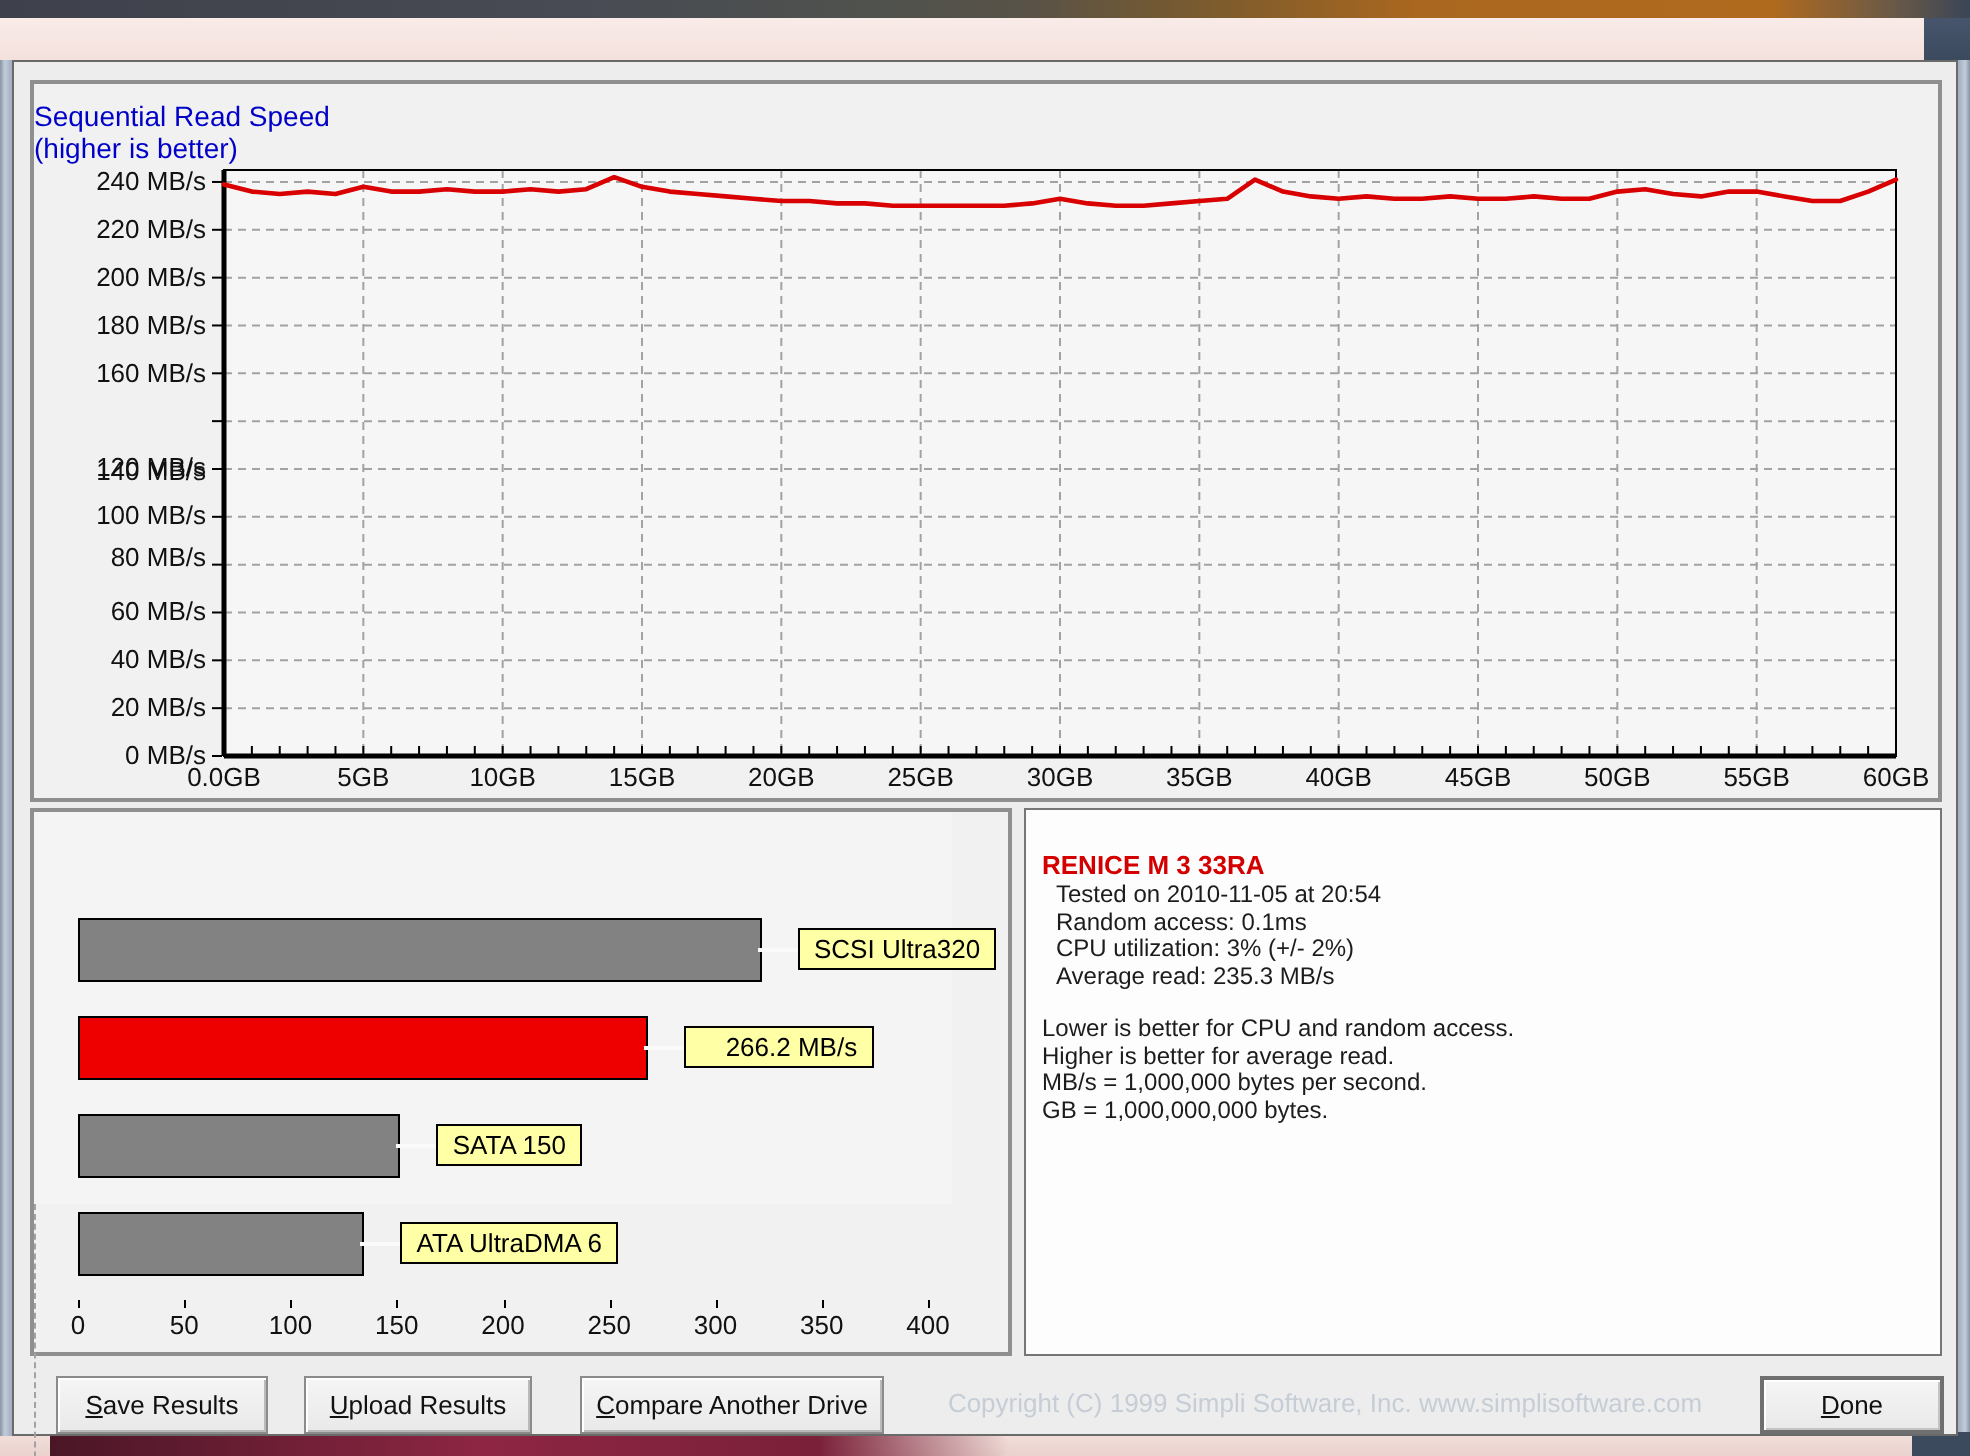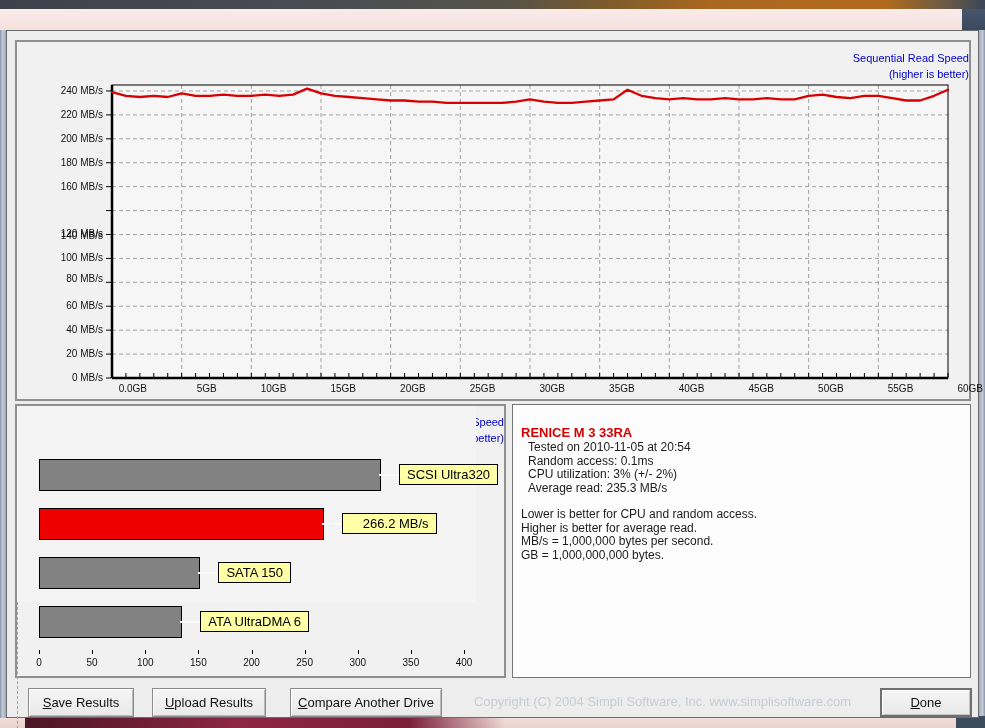--- a/index.html
+++ b/index.html
@@ -21,25 +21,25 @@
   .corner-bottom-right{left:956px;top:716px;width:29px;height:12px;background:#3c4a5e;}
 
   .client{left:6px;top:30px;width:973px;height:688px;background:#ededed;border:1px solid #6a6a6a;}
 
   
   .panel{background:#f1f1f1;border:2px solid #8f8f8f;}
   .seq-panel{left:15px;top:40px;width:956px;height:361px;}
   .burst-panel{left:15px;top:404px;width:491px;height:274px;}
   .info-panel{left:512px;top:404px;width:459px;height:274px;background:#fdfdfd;border:1px solid #767676;padding:20px 8px;}
 
-  .chart-title{position:absolute;top:8px;left:0;right:0;text-align:right;color:#0000c8;font-size:11px;line-height:16px;}
-
-  .ylab,.xlab,.blab{position:absolute;color:#111;font-size:10px;line-height:16px;}
+  .chart-title{position:absolute;top:8px;left:0;right:0;text-align:left;color:#0000c8;font-size:14px;line-height:16px;}
+
+  .ylab,.xlab,.blab{position:absolute;color:#111;font-size:13px;line-height:16px;}
   .ylab{width:86px;text-align:right;}
-  .xlab{width:70px;text-align:right;}
+  .xlab{width:70px;text-align:center;}
   .blab{width:44px;text-align:center;}
 
   .bar{position:absolute;border:1px solid #000;}
   .bar-tag{position:absolute;background:#ffffa6;border:1px solid #000;font-size:13px;line-height:15px;
            padding:2px 7px;white-space:nowrap;color:#000;}
   .bar-link{position:absolute;height:2px;background:#fafafa;}
   .btick{position:absolute;width:1px;background:#000;}
 
   
   .drive-name{color:#d40000;font-weight:bold;font-size:13px;line-height:15px;}
@@ -262,15 +262,15 @@
       <div class="note">Lower is better for CPU and random access.</div>
       <div class="note">Higher is better for average read.</div>
       <div class="note">MB/s = 1,000,000 bytes per second.</div>
       <div class="note">GB = 1,000,000,000 bytes.</div>
     </div>
   </div>
 
   <button class="btn" style="left:28px;top:688px;width:106px;"><u>S</u>ave Results</button>
   <button class="btn" style="left:152px;top:688px;width:114px;"><u>U</u>pload Results</button>
   <button class="btn" style="left:290px;top:688px;width:152px;"><u>C</u>ompare Another Drive</button>
-  <div class="copyright">Copyright (C) 2004 Simpli Software, Inc. www.simplisoftware.com</div>
+  <div class="copyright">Copyright (C) 1999 Simpli Software, Inc. www.simplisoftware.com</div>
   <button class="btn btn-default" style="left:880px;top:688px;width:92px;"><u>D</u>one</button>
 </div>
 
 </body></html>

